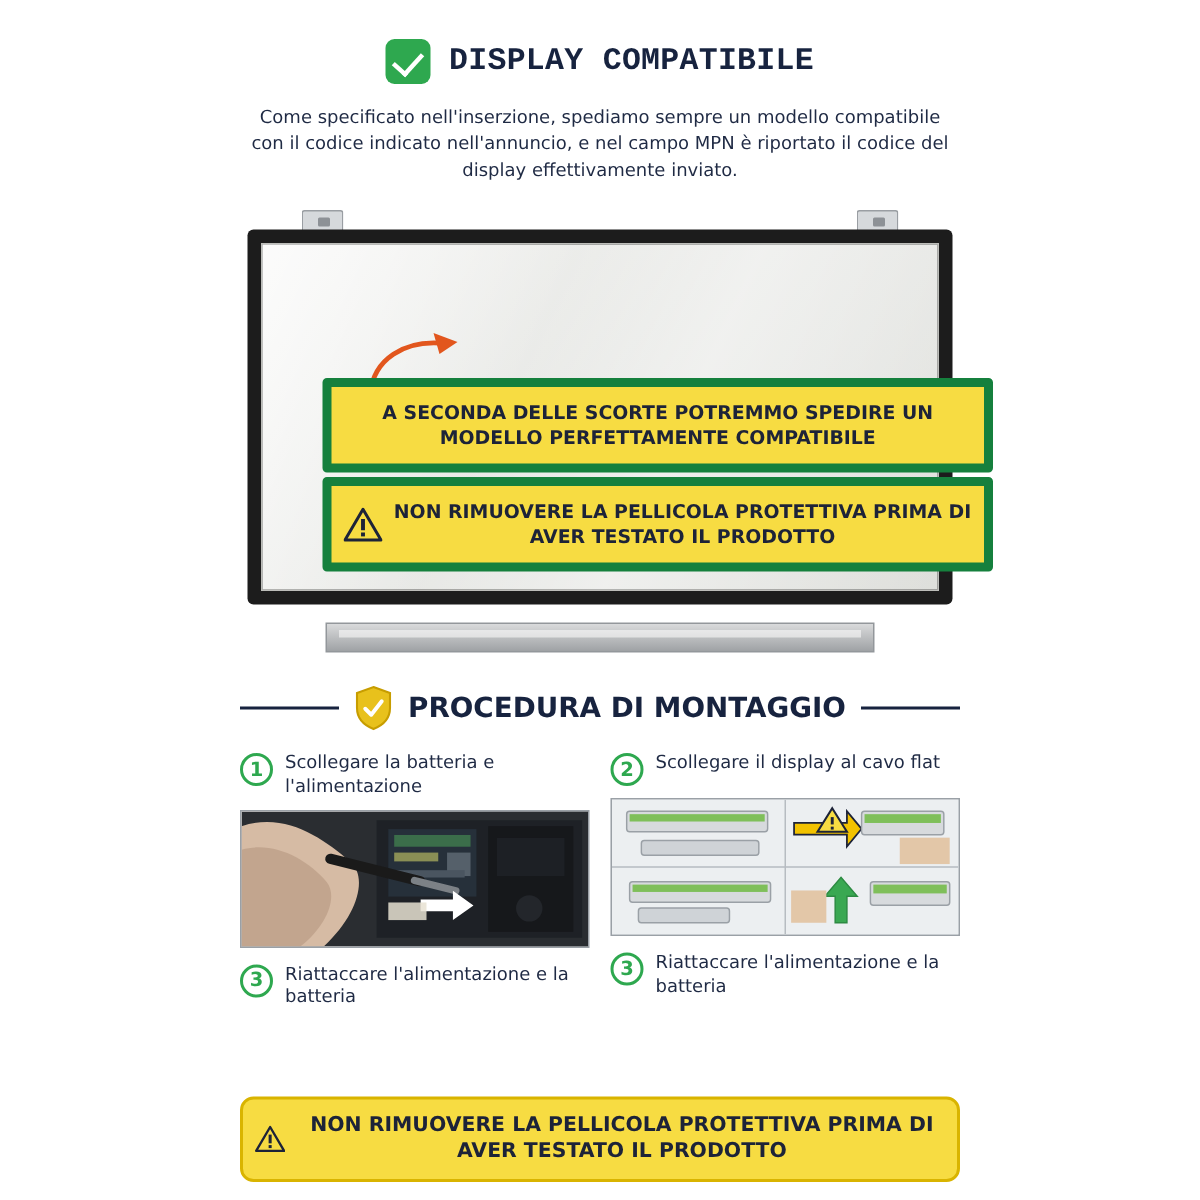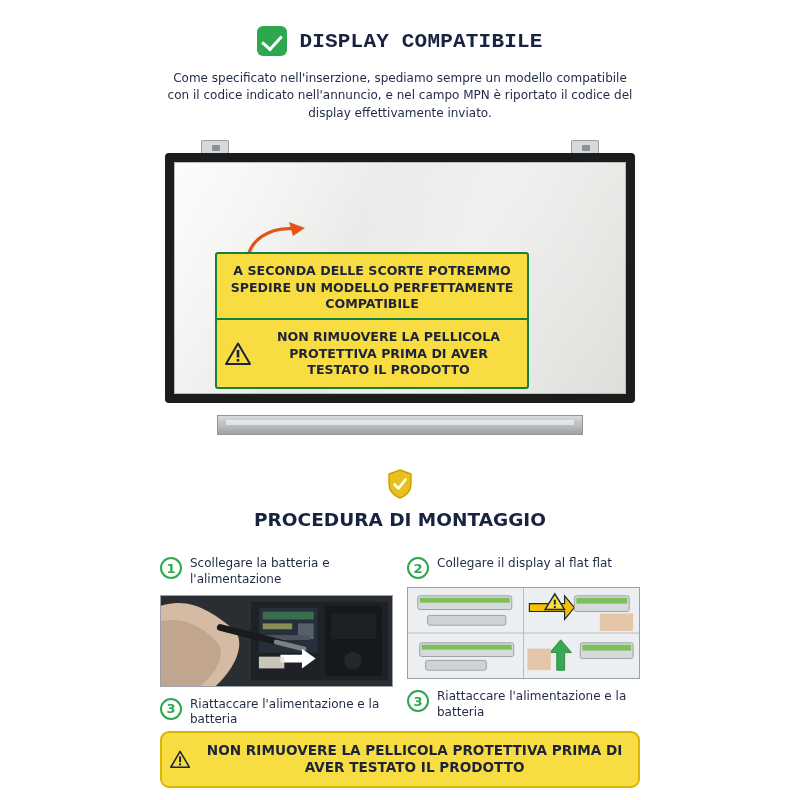--- a/index.html
+++ b/index.html
@@ -153,42 +153,41 @@
     position: absolute;
     left: 78px;
     top: 80px;
     width: 66px;
     height: 46px;
   }
 
   .yellow-box {
     position: absolute;
     left: 50px;
-    width: 314px;
+    width: 447px;
     background: #f7dc42;
-    border: 2px solid #15803d;
+    border: 6px solid #15803d;
     border-radius: 3px;
     text-align: center;
     font-weight: bold;
     color: #1d2338;
     line-height: 1.3;
     padding: 9px 8px;
     font-size: 12.6px;
   }
   .yellow-box.one { top: 112px; }
   .yellow-box.two { top: 178px; display: flex; align-items: center; gap: 7px; justify-content: center; }
   .warn-tri { flex: 0 0 auto; }
 
   
   .section-head {
     display: flex;
     align-items: center;
     gap: 10px;
     margin: 22px 12px 0 12px;
-    flex-direction: column;
   }
   .rule {
     flex: 1 1 auto;
     height: 2px;
     background: #17233f;
   }
   .shield {
     width: 26px;
     height: 30px;
     flex: 0 0 auto;
@@ -353,21 +352,21 @@
         </div>
         <div class="step-line">
           <div class="step-num">3</div>
           <div class="step-text">Riattaccare l'alimentazione e la batteria</div>
         </div>
       </div>
 
       <div>
         <div class="step-line">
           <div class="step-num">2</div>
-          <div class="step-text">Collegare il display al flat flat</div>
+          <div class="step-text">Scollegare il display al cavo flat</div>
         </div>
         <div class="photo photo-b">
           <svg width="100%" height="100%" viewBox="0 0 236 92" preserveAspectRatio="none">
             <rect x="0" y="0" width="236" height="92" fill="#eceff1"></rect>
             <line x1="118" y1="0" x2="118" y2="92" stroke="#b6bbc0" stroke-width="1"></line>
             <line x1="0" y1="46" x2="236" y2="46" stroke="#b6bbc0" stroke-width="1"></line>
 
             <rect x="10" y="8" width="96" height="14" rx="2" fill="#d7dadd" stroke="#9aa0a6"></rect>
             <rect x="12" y="10" width="92" height="5" fill="#7fbf5a"></rect>
             <rect x="20" y="28" width="80" height="10" rx="2" fill="#cfd3d7" stroke="#9aa0a6"></rect>

